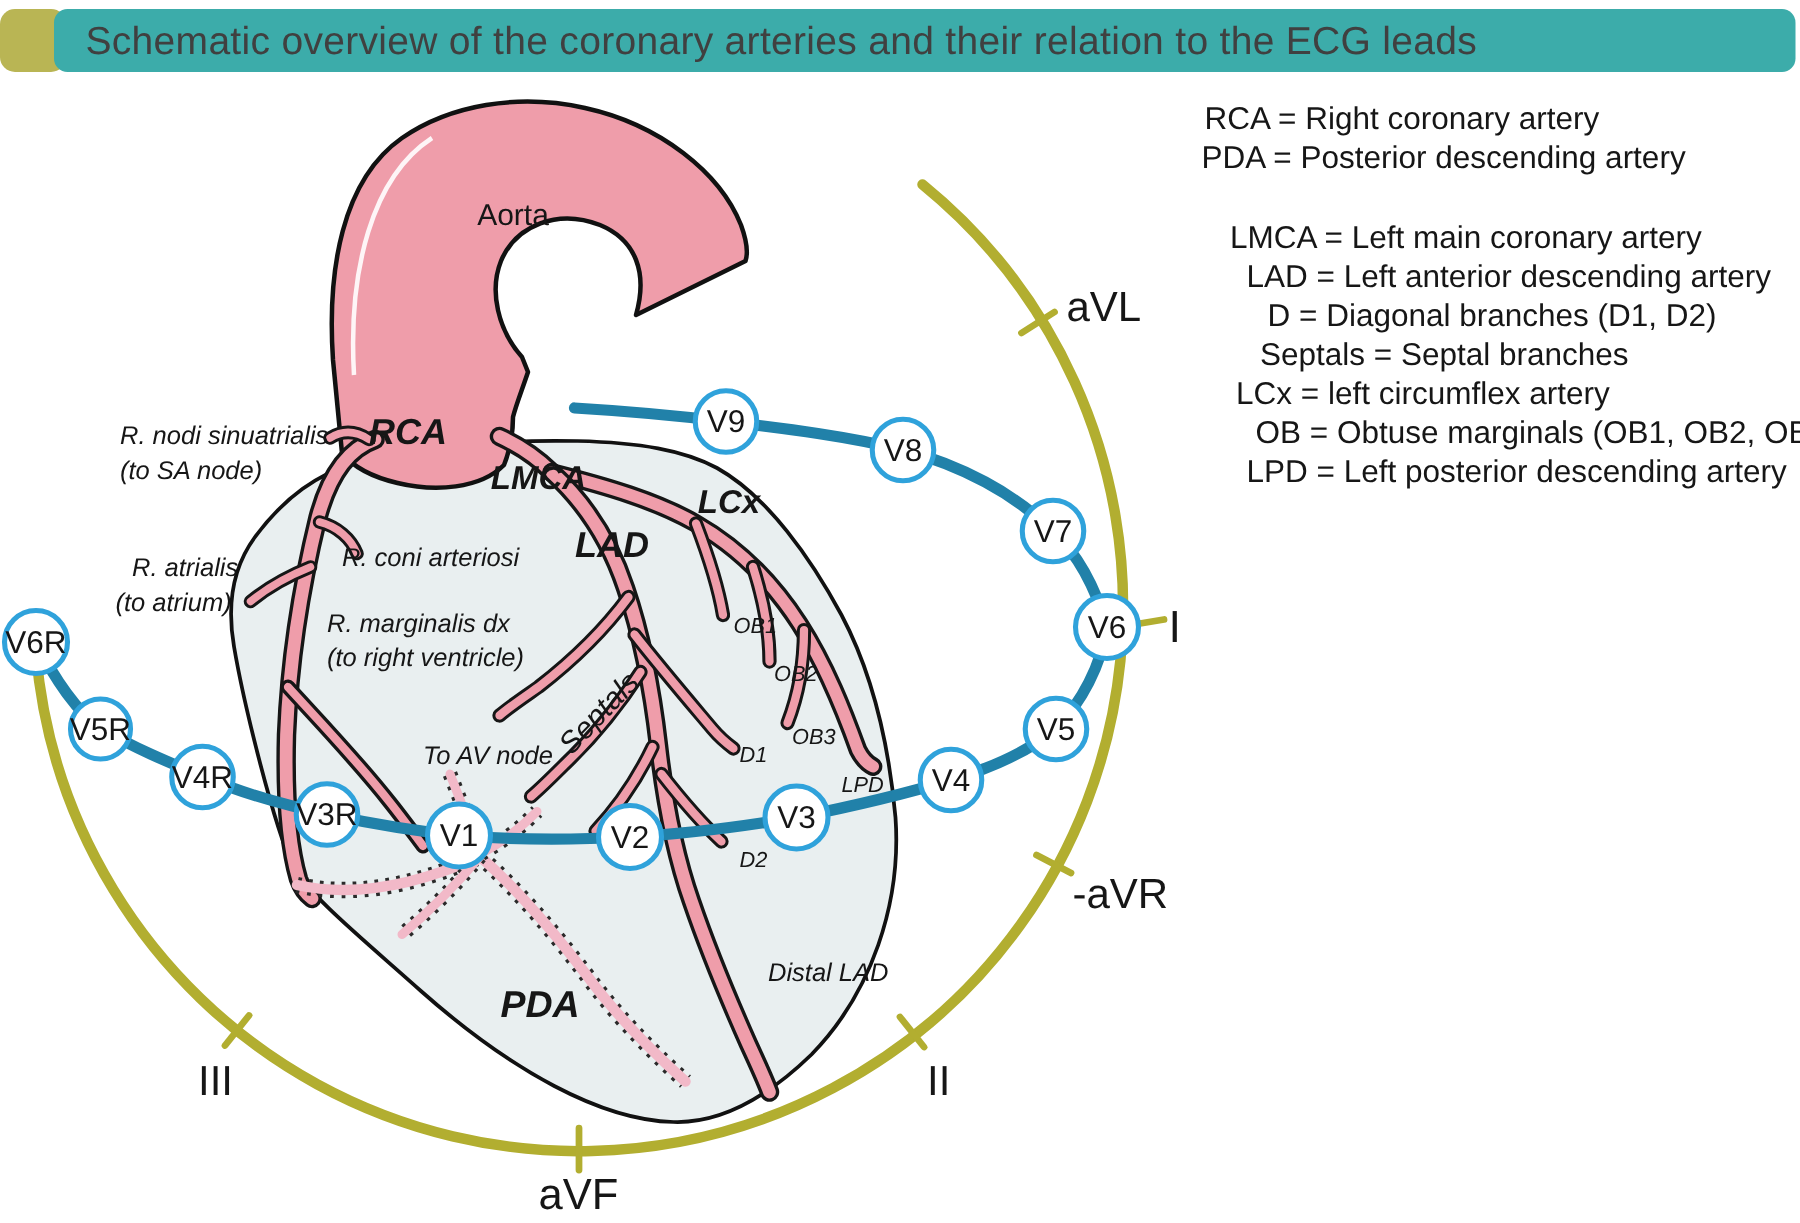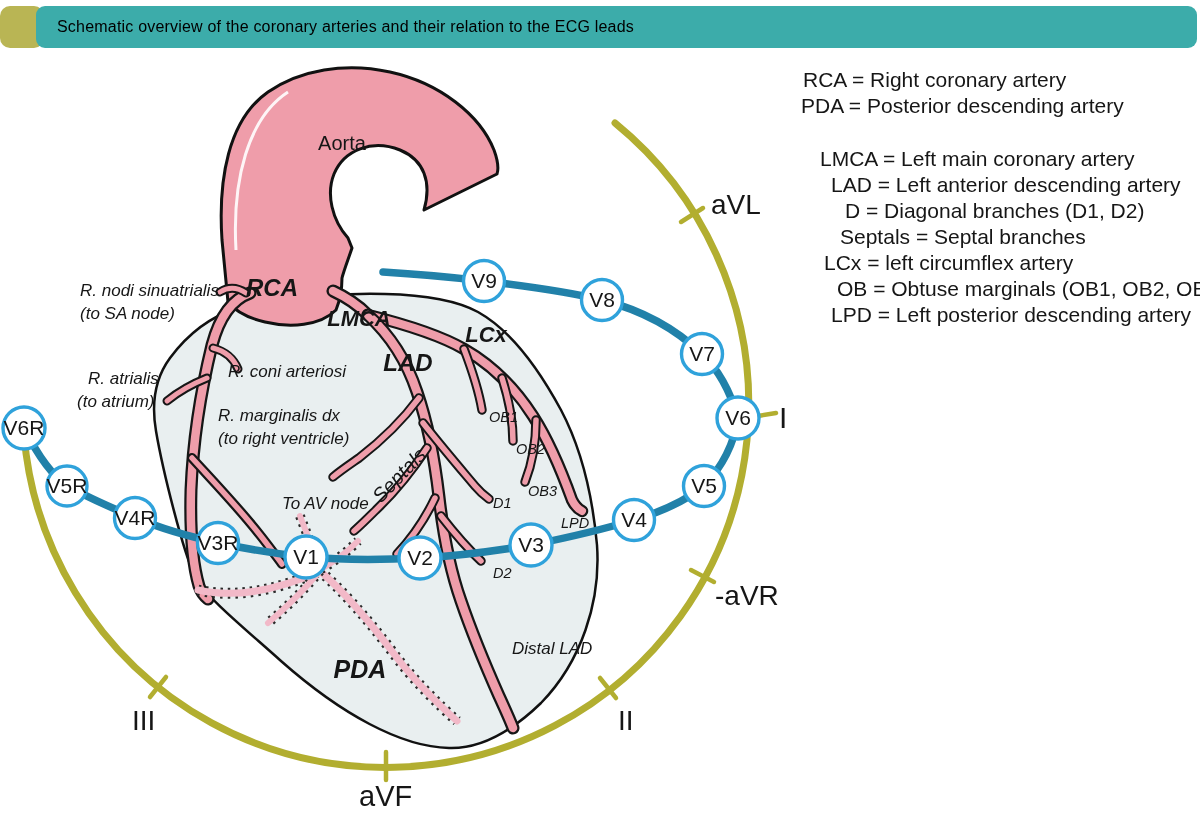--- a/index.html
+++ b/index.html
@@ -3,21 +3,21 @@
 <meta charset="utf-8">
 <style>
   html,body{margin:0;padding:0;background:#fff;}
   body{width:1200px;height:815px;position:relative;overflow:hidden;
        font-family:"Liberation Sans",sans-serif;}
   
   .accent-tab{position:absolute;left:0;top:6;top:6px;width:44px;height:42px;
        background:#b9b554;border-radius:10px;}
   .title-bar{position:absolute;left:36px;top:6px;width:1161px;height:42px;
        background:#3cacaa;border-radius:9px;display:flex;align-items:center;}
-  .title-bar span{color:#000000;font-size:16px;padding-left:21px;letter-spacing:.2px;}
+  .title-bar span{color:#404040;font-size:26px;padding-left:21px;letter-spacing:.2px;}
   
   .legend{position:absolute;left:800px;top:67px;font-size:21px;line-height:26px;
        color:#161616;white-space:nowrap;}
   .legend .sp{height:27px;}
   .legend div:nth-child(1){padding-left:3px;}
   .legend div:nth-child(2){padding-left:1px;}
   .legend div:nth-child(4){padding-left:20px;}
   .legend div:nth-child(5){padding-left:31px;}
   .legend div:nth-child(6){padding-left:45px;}
   .legend div:nth-child(7){padding-left:40px;}

